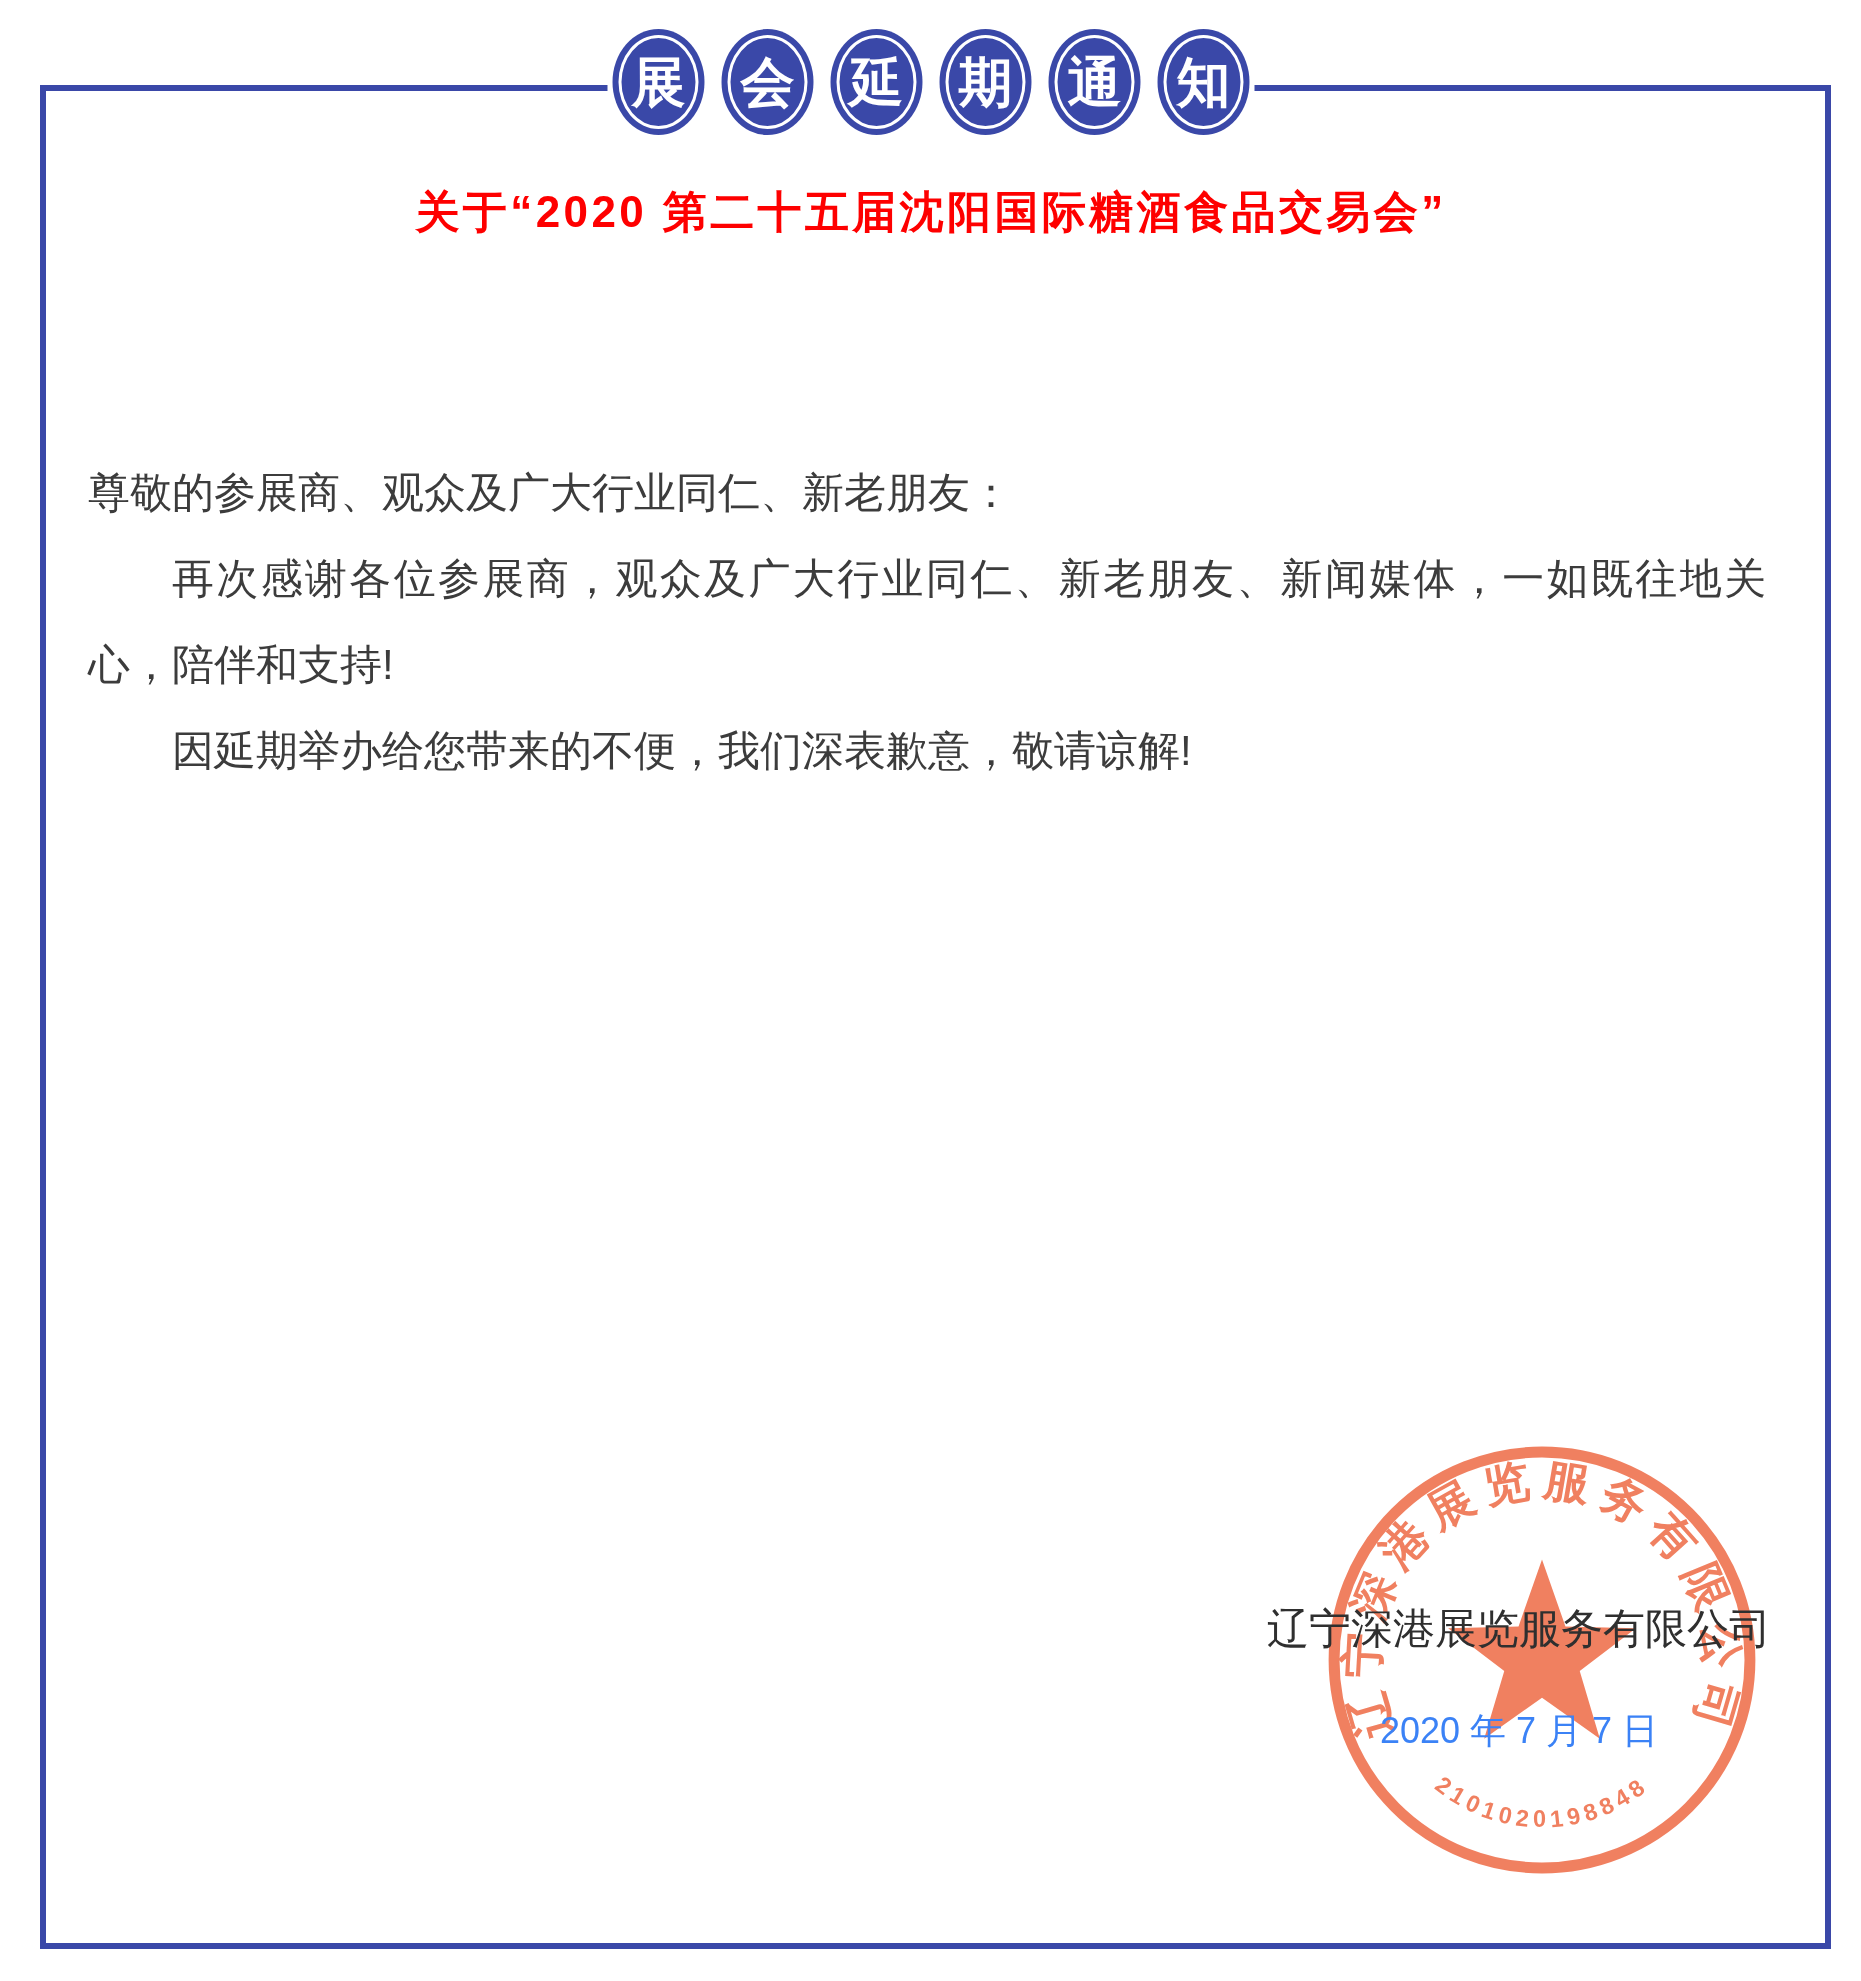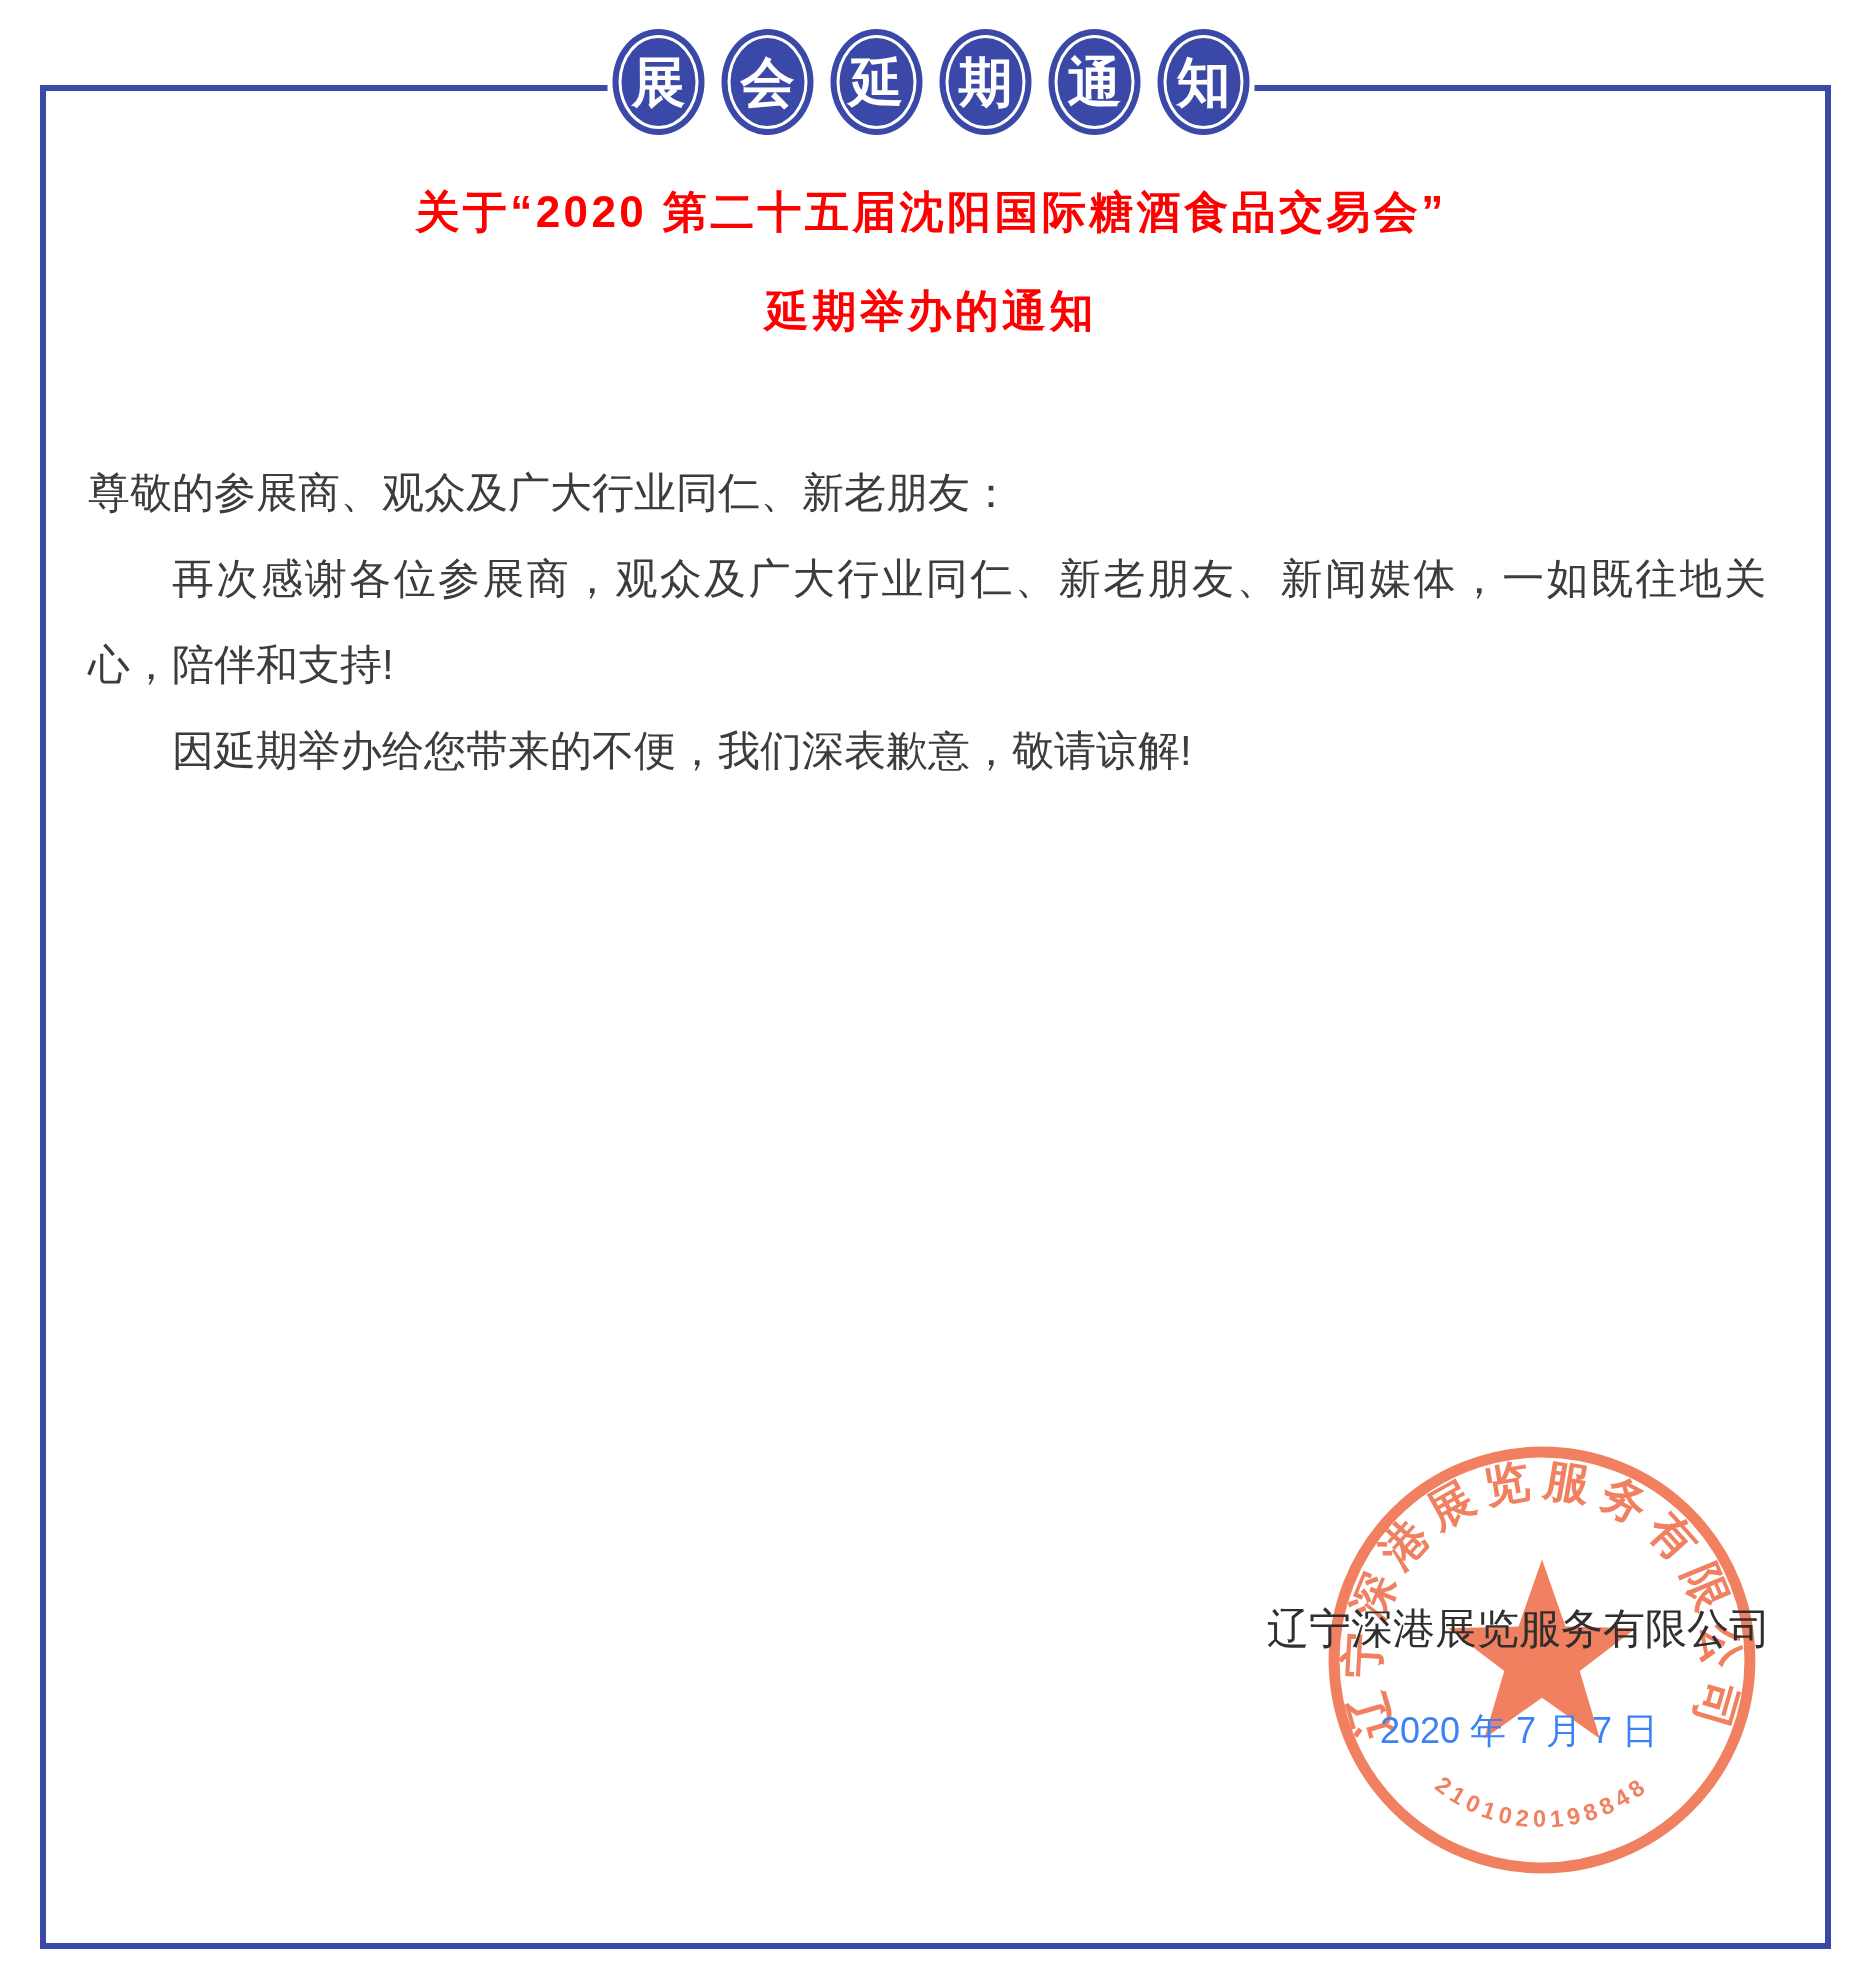--- a/index.html
+++ b/index.html
@@ -151,21 +151,20 @@
   <span class="badge">
       <span class="badge-char">通</span>
     </span>
   <span class="badge">
       <span class="badge-char">知</span>
     </span>
 </div>
 
 <div class="title">
   <div class="t-line">关于“2020 第二十五届沈阳国际糖酒食品交易会”</div>
-  <div class="t-line">延期举办的通知</div>
 </div>
 
 <div class="body-text">
   <p class="p-salutation">尊敬的参展商、观众及广大行业同仁、新老朋友：</p>
   <p class="p-indent">再次感谢各位参展商，观众及广大行业同仁、新老朋友、新闻媒体，一如既往地关心，陪伴和支持!</p>
   <p class="p-indent">因延期举办给您带来的不便，我们深表歉意，敬请谅解!</p>
 </div>
 
 <svg class="seal" viewBox="0 0 520 520">
   <defs>

